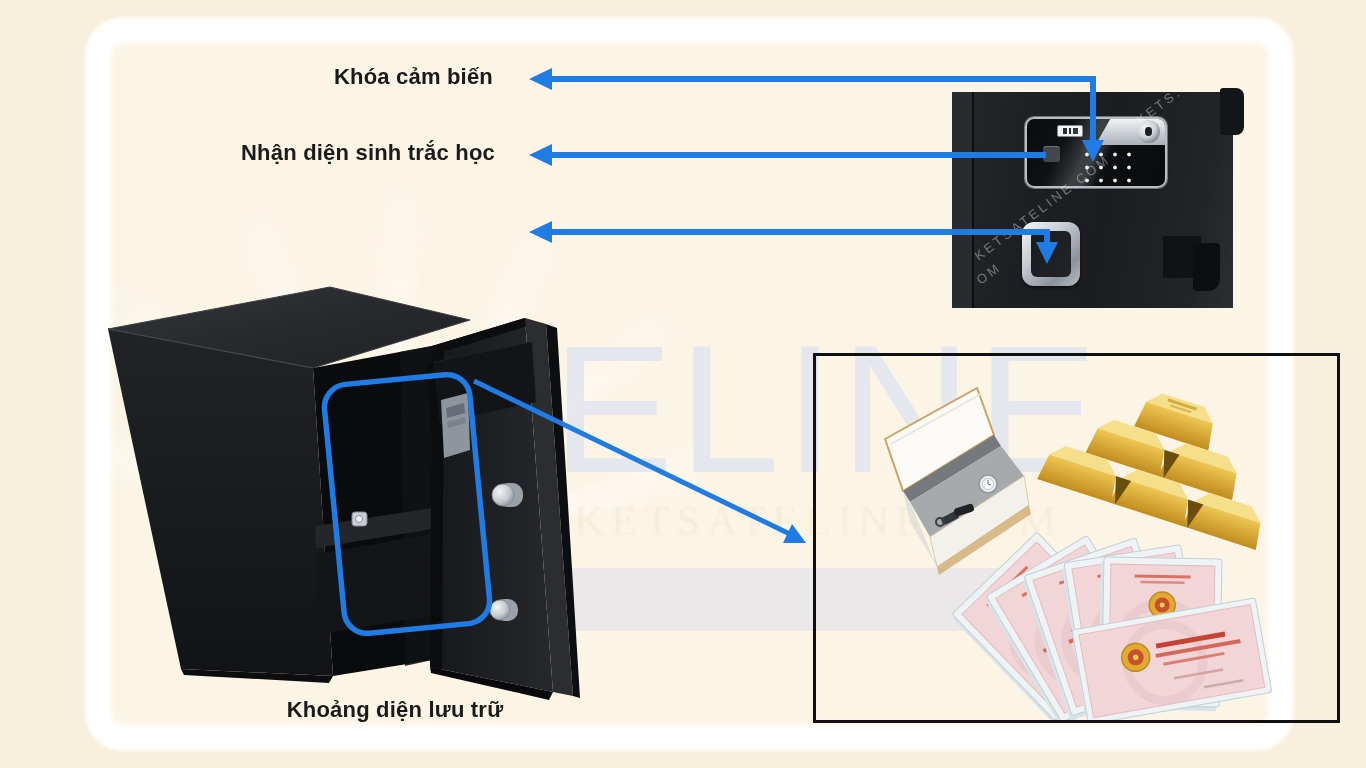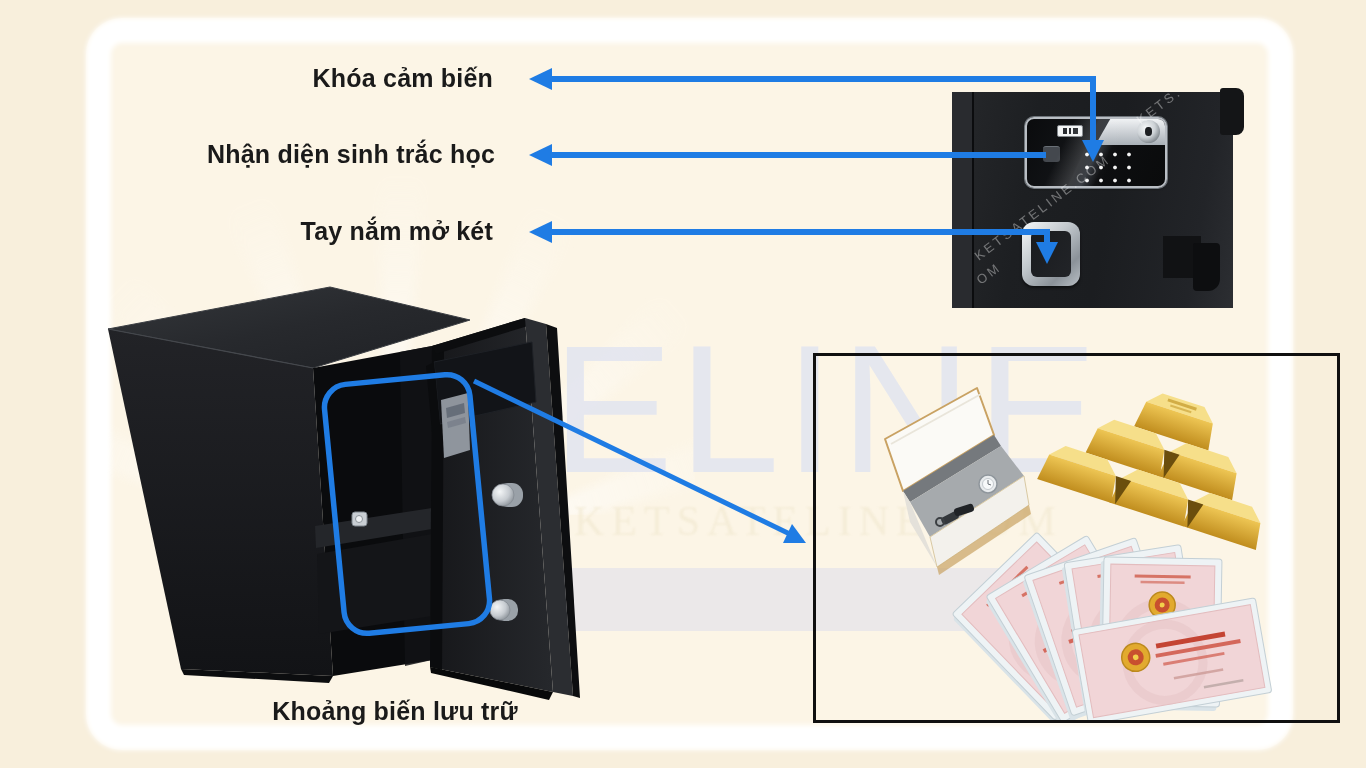--- a/index.html
+++ b/index.html
@@ -59,21 +59,21 @@
   .safe-handle i{display:block;width:100%;height:100%;border-radius:6px;background:linear-gradient(120deg,#191b1e,#222428)}
   .hinge-top{position:absolute;left:268px;top:-4px;width:24px;height:47px;background:#141517;border-radius:3px 8px 8px 3px}
   .hinge-bottom-plate{position:absolute;left:211px;top:144px;width:38px;height:42px;background:#111214}
   .hinge-bottom-arm{position:absolute;left:241px;top:151px;width:27px;height:48px;background:#0d0e10;border-radius:2px 4px 12px 4px}
   .door-wm{position:absolute;color:rgba(255,255,255,.38);font-size:13px;letter-spacing:3px;white-space:nowrap;transform-origin:left center}
   .door-wm.main{left:24px;top:158px;transform:rotate(-37deg)}
   .door-wm.top{left:186px;top:22px;transform:rotate(-37deg)}
   .door-wm.bottom{left:26px;top:182px;transform:rotate(-37deg)}
 
   
-  .callout{position:absolute;font-weight:700;font-size:25px;color:var(--label-text);letter-spacing:.2px}
+  .callout{position:absolute;font-weight:700;font-size:22px;color:var(--label-text);letter-spacing:.2px}
   .callout.r{text-align:right}
   #lbl-sensor{left:200px;top:64px;width:293px}
   #lbl-bio{left:182px;top:140px;width:313px}
   #lbl-handle{left:200px;top:217px;width:293px}
   #lbl-storage{left:240px;top:697px;width:310px;text-align:center}
 
   
   .overlay{position:absolute;left:0;top:0;pointer-events:none}
   .arrow{stroke:var(--arrow-blue);stroke-width:6;fill:none}
   .arrow.thin{stroke-width:5}
@@ -265,22 +265,21 @@
           <rect x="84" y="48" width="62" height="3" fill="#d4685b" opacity=".8"></rect>
           <rect x="92" y="64" width="50" height="2.5" fill="#cc9a96" opacity=".8"></rect>
           <rect x="120" y="78" width="40" height="2.5" fill="#b9a5a2" opacity=".8"></rect>
         </g>
       </g>
     </svg>
   </div>
 
   <div class="callout r" id="lbl-sensor">Khóa cảm biến</div>
   <div class="callout r" id="lbl-bio">Nhận diện sinh trắc học</div>
-  <div class="callout r" id="lbl-handle">Tay nắm mở két</div>
-  <div class="callout" id="lbl-storage">Khoảng biến lưu trữ</div>
+  <div class="callout" id="lbl-storage">Khoảng diện lưu trữ</div>
 
   <svg class="overlay" width="1366" height="768" viewBox="0 0 1366 768">
     <rect class="storage-rect" x="334" y="379" width="146" height="250" rx="23" transform="rotate(-5.5 407 504)"></rect>
     <path class="arrow thin" d="M474 381 L798 538"></path>
     <path class="ahead" d="M806 543 L783 543 L792 524 Z"></path>
     <path class="arrow" d="M550 79 L1093 79 L1093 145"></path>
     <path class="ahead" d="M529 79 L552 68 L552 90 Z"></path>
     <path class="ahead" d="M1093 162 L1082 140 L1104 140 Z"></path>
     <path class="arrow" d="M550 155 L1046 155"></path>
     <path class="ahead" d="M529 155 L552 144 L552 166 Z"></path>

